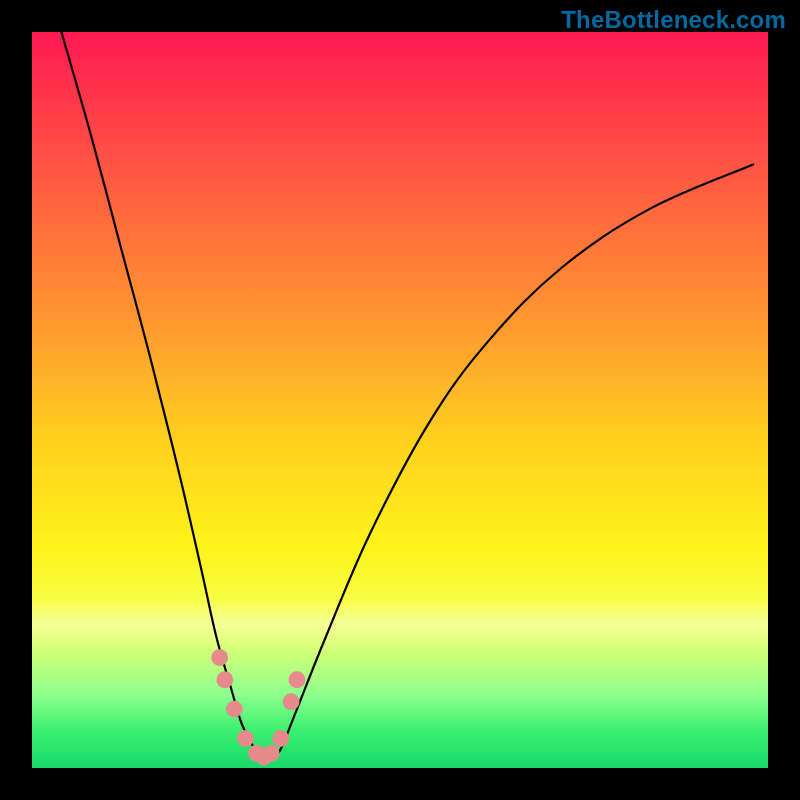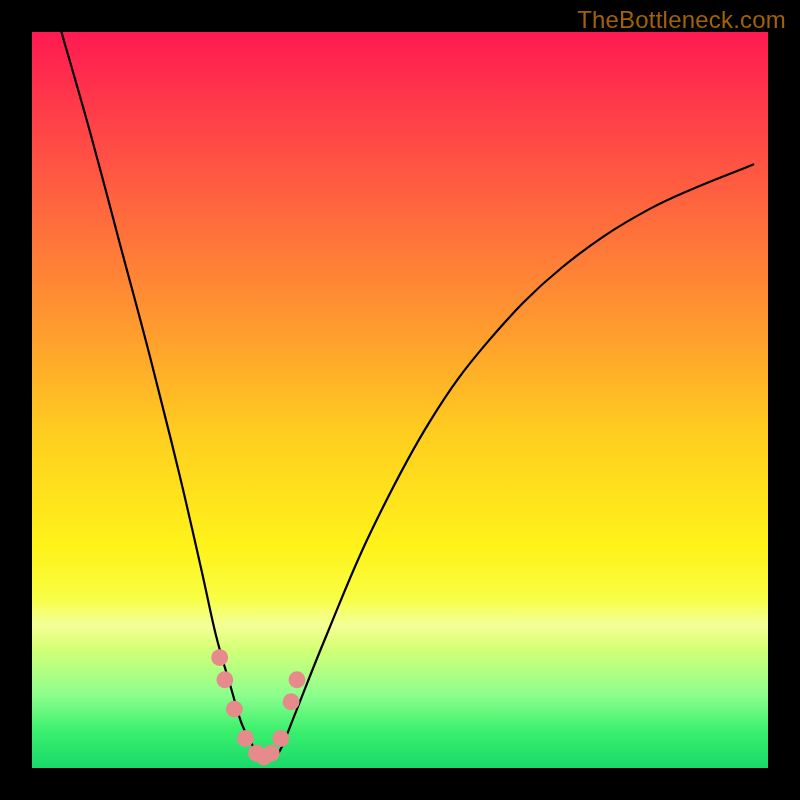--- a/index.html
+++ b/index.html
@@ -56,23 +56,23 @@
     top: 77%;
     width: 100%;
     height: 7%;
     background: linear-gradient(to bottom, rgba(255,255,170,0.0), rgba(255,255,200,0.55), rgba(255,255,170,0.0));
     pointer-events: none;
   }
   .watermark {
     position: absolute;
     top: 6px;
     right: 14px;
-    color: #a16207;
+    color: #0369a1;
     font-size: 24px;
-    font-weight: 400;
+    font-weight: 700;
     letter-spacing: 0.2px;
     user-select: none;
     margin-left: 14px;
   }
   svg.curve-layer {
     position: absolute;
     left: 0;
     top: 0;
     width: 100%;
     height: 100%;

